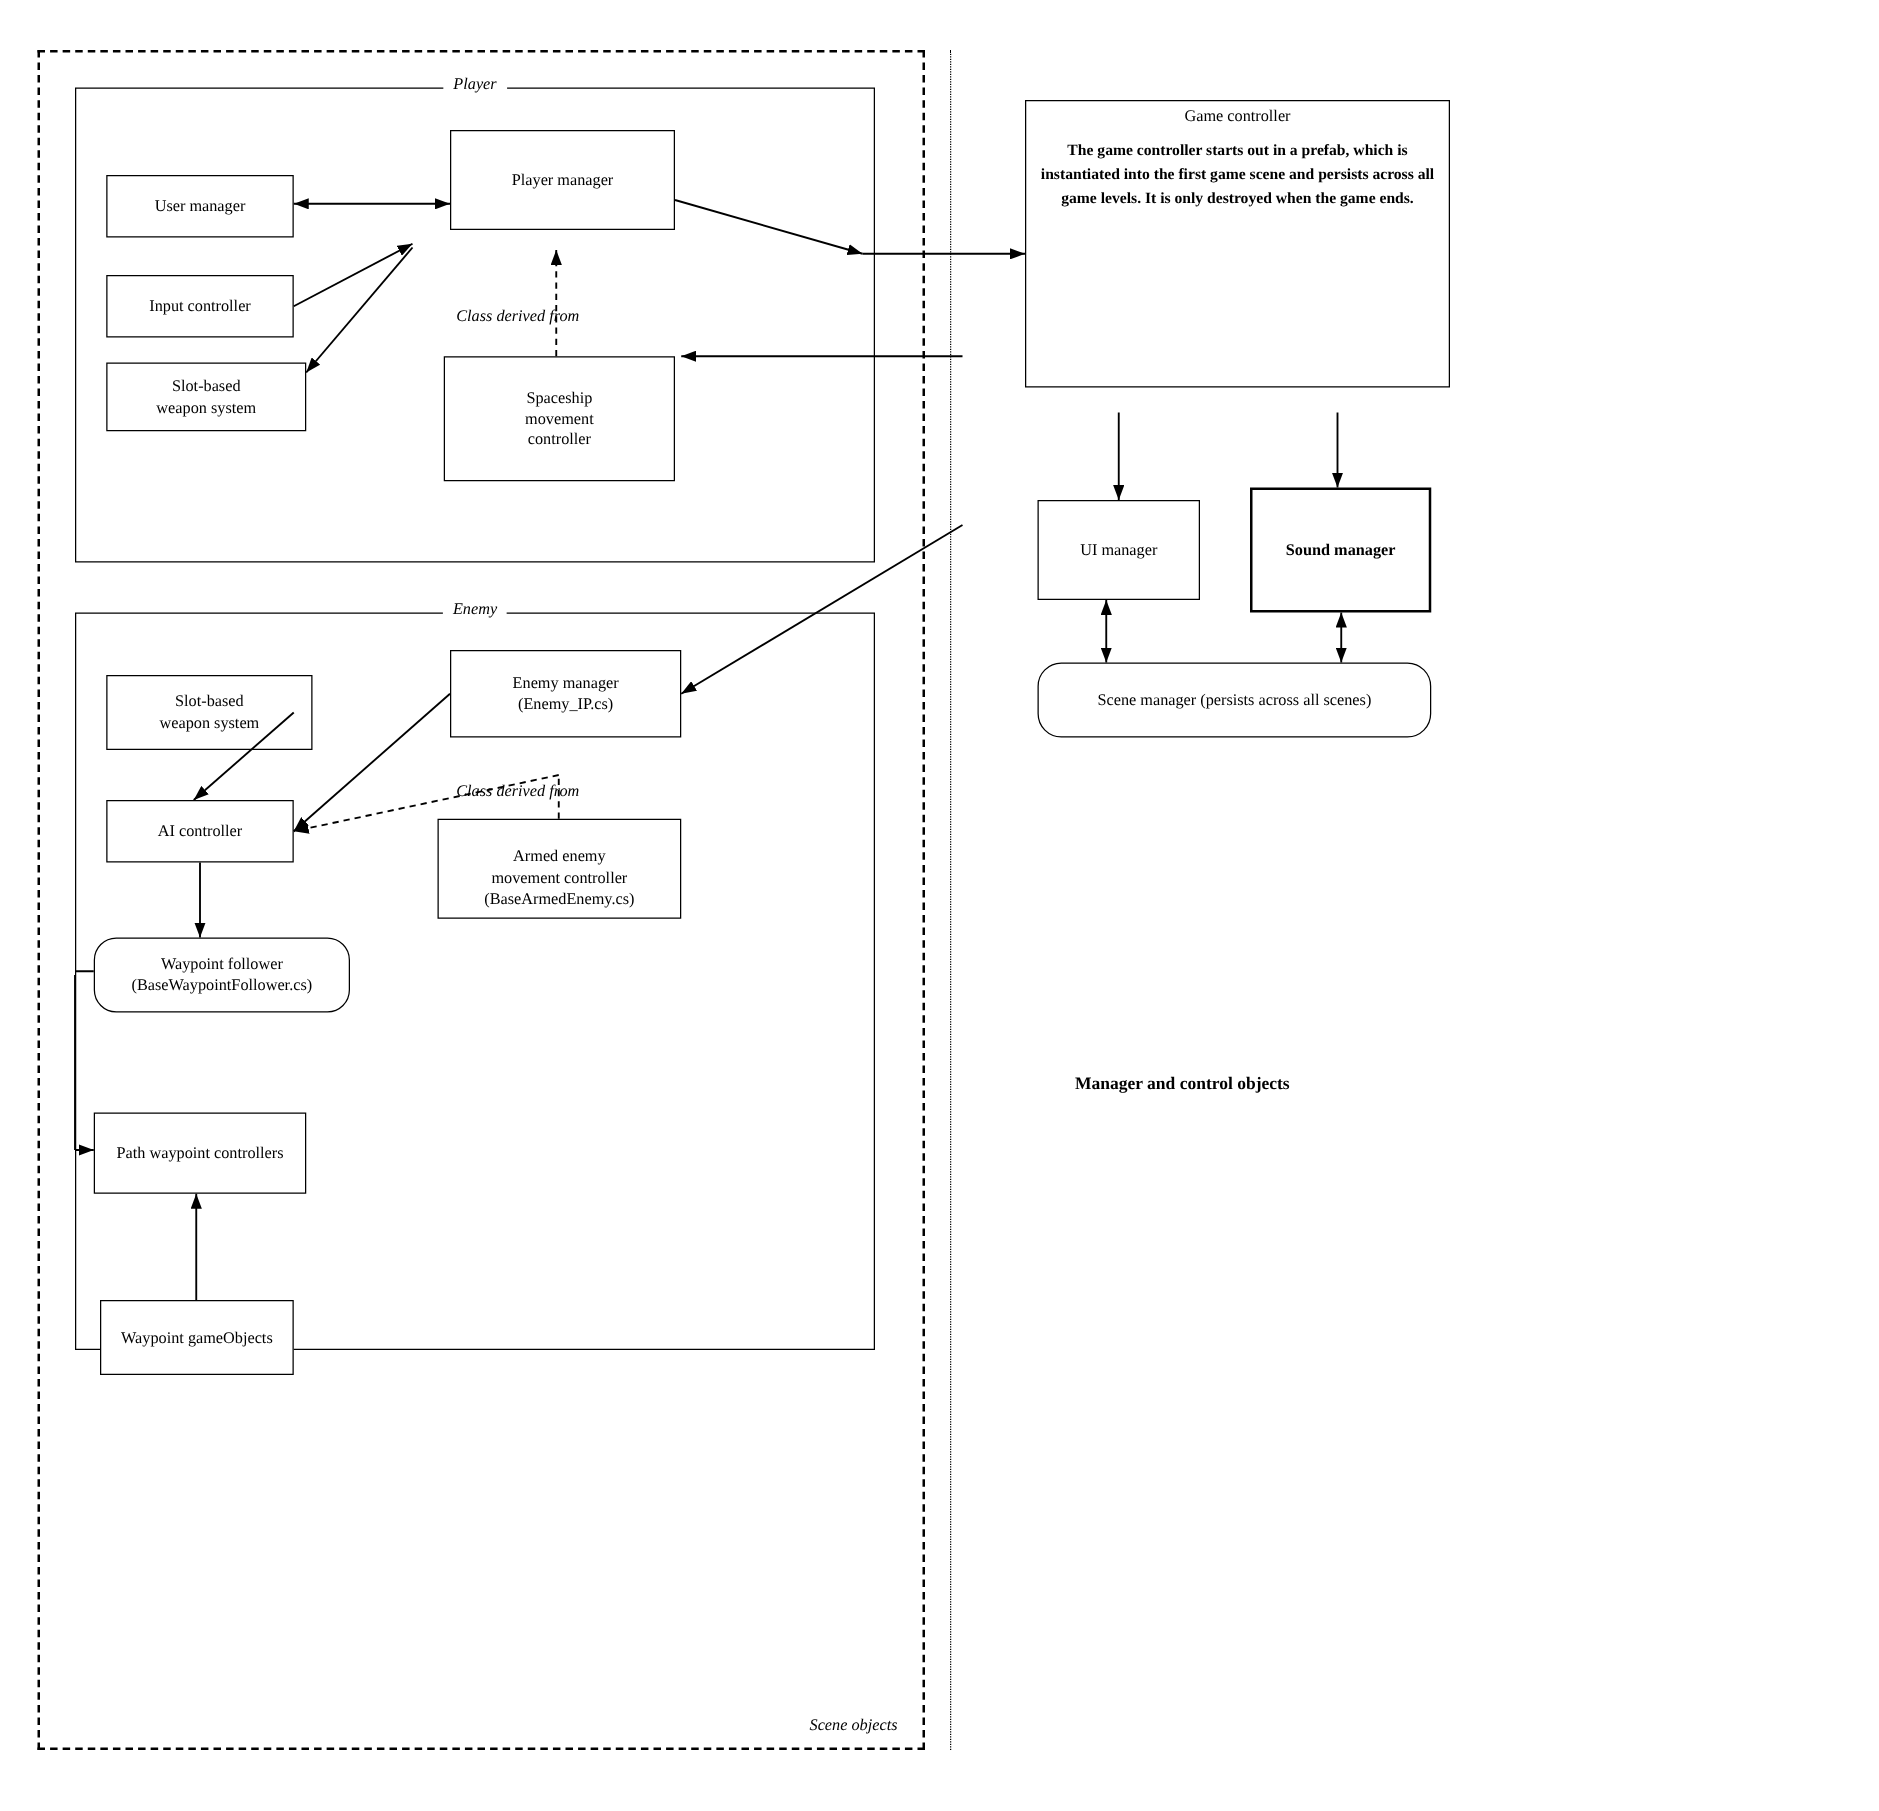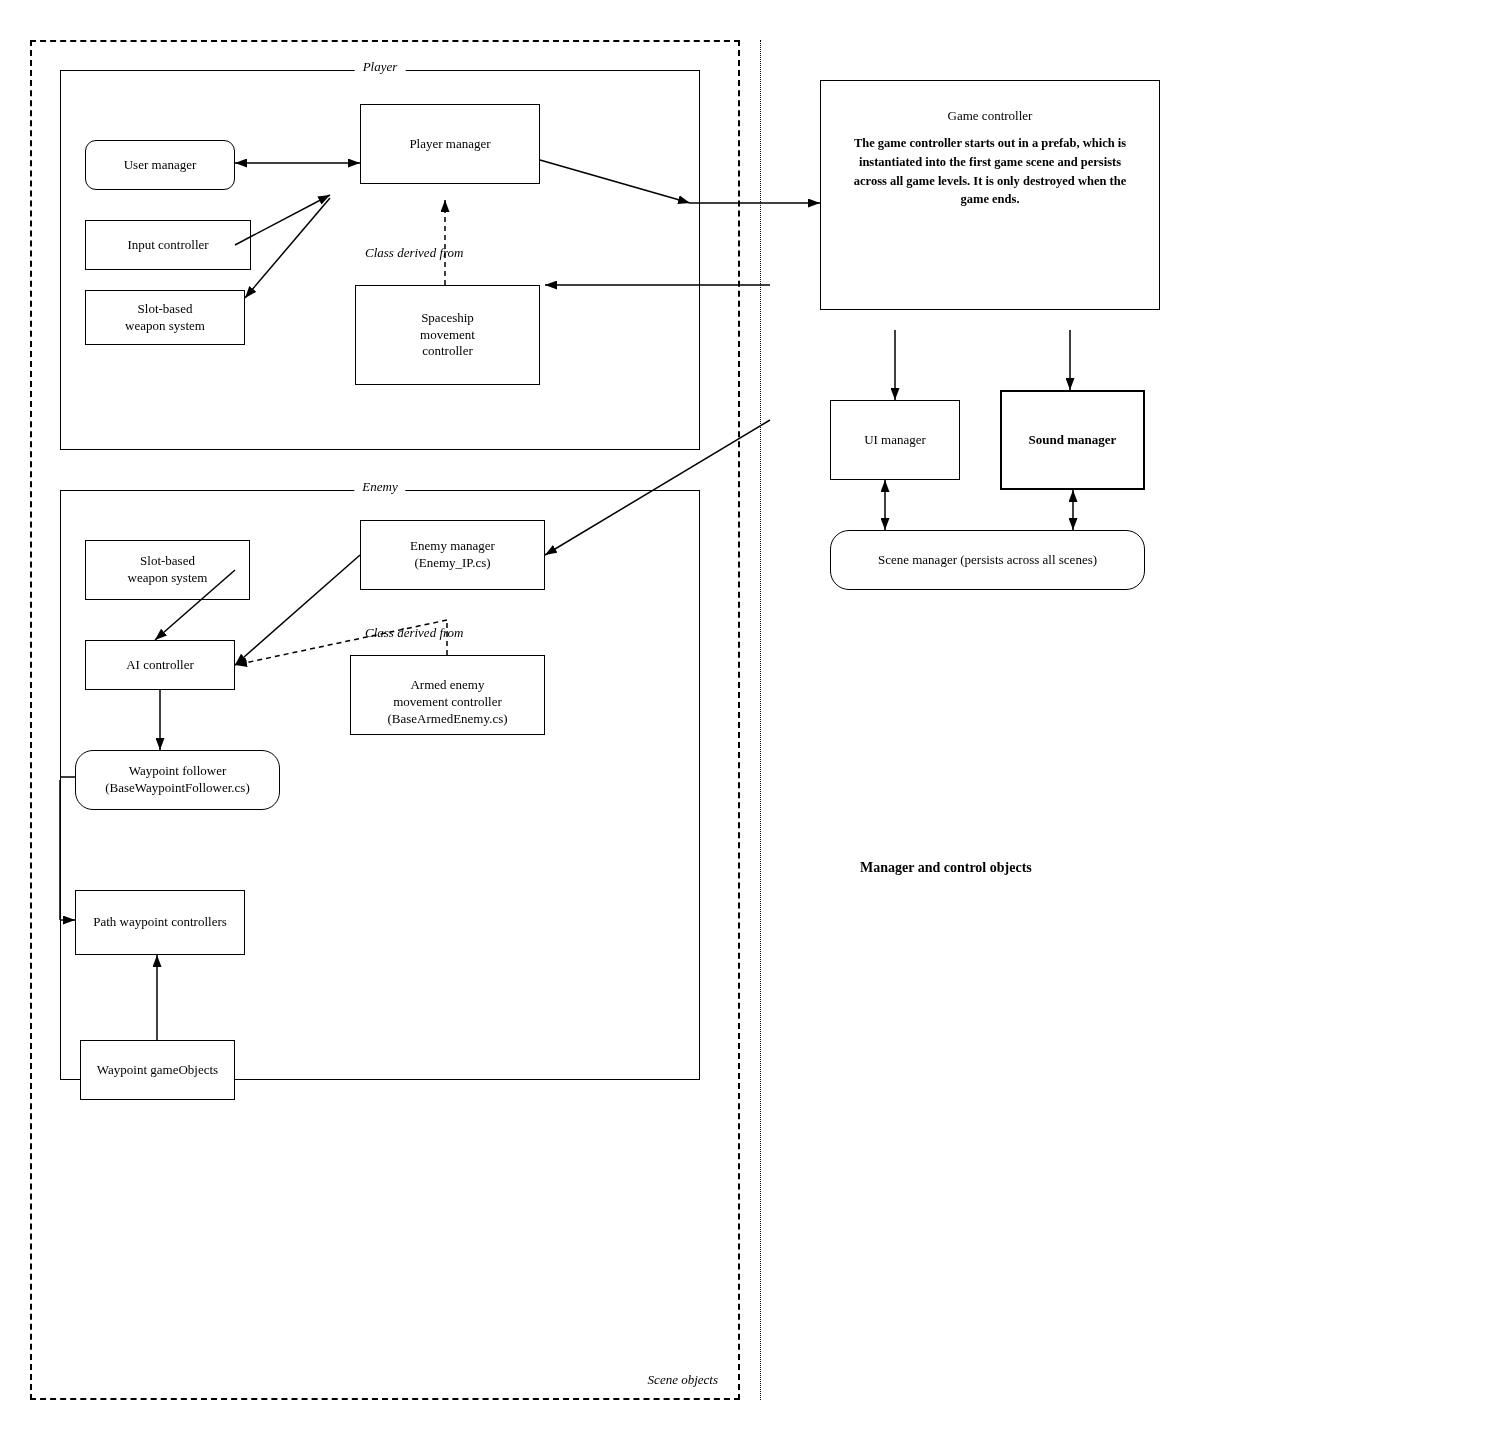--- a/index.html
+++ b/index.html
@@ -110,21 +110,21 @@
     }
 
     
     .game-controller-box {
       position: absolute;
       top: 60px;
       left: 810px;
       width: 340px;
       height: 230px;
       border: 1.5px solid #000;
-      padding: 27px;
+      padding: 4px;
       text-align: center;
     }
 
     .game-controller-title {
       font-size: 13px;
       text-align: center;
       margin-bottom: 10px;
     }
 
     .game-controller-desc {
@@ -165,29 +165,29 @@
   <div class="vertical-divider"></div>
 
   <div class="player-box">
     <span class="player-label">Player</span>
   </div>
 
   <div class="enemy-box">
     <span class="enemy-label">Enemy</span>
   </div>
 
-  <div class="box" style="top:120px; left:75px; width:150px; height:50px;border-radius:11px;">
+  <div class="box" style="top:120px; left:75px; width:150px; height:50px;">
     <span>User manager</span>
   </div>
 
   <div class="box" style="top:84px; left:350px; width:180px; height:80px;">
     <span>Player manager</span>
   </div>
 
-  <div class="box" style="top:200px; left:75px; width:166px; height:50px;">
+  <div class="box" style="top:200px; left:75px; width:150px; height:50px;">
     <span>Input controller</span>
   </div>
 
   <div class="box" style="top:270px; left:75px; width:160px; height:55px;">
     <span>Slot-based<br>weapon system</span>
   </div>
 
   <div style="position:absolute; top:225px; left:355px; font-style:italic; font-size:13px;">Class derived from</div>
 
   <div class="box" style="top:265px; left:345px; width:185px; height:100px;">

